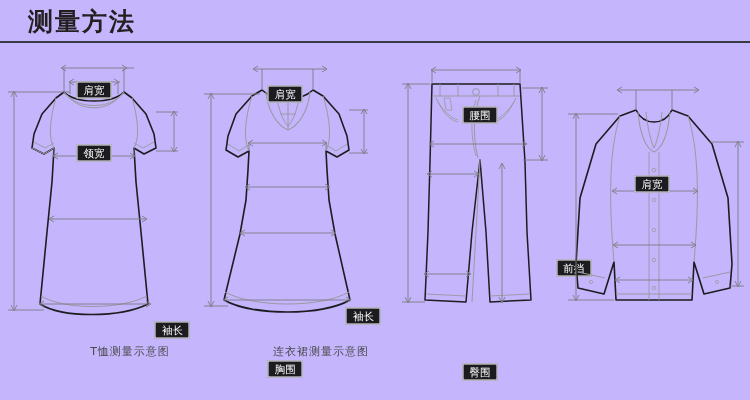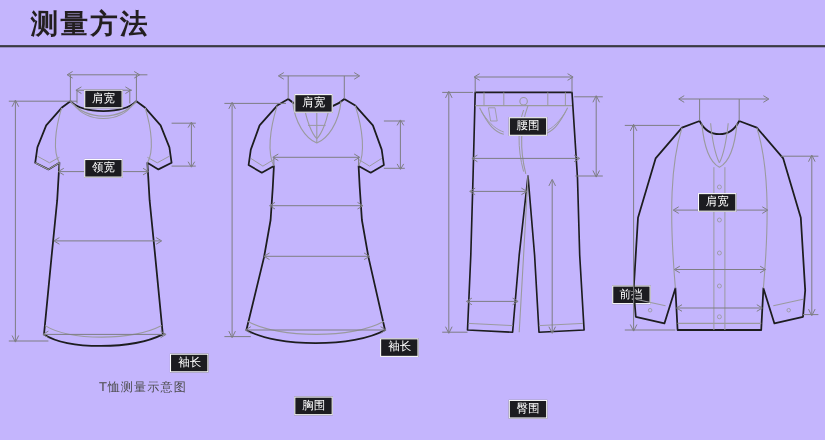--- a/index.html
+++ b/index.html
@@ -187,20 +187,21 @@
           <path d="M28 248 L154 248"></path>
           <path d="M32 245 L27 248 L32 251 M150 245 L155 248 L150 251"></path>
         </g>
       </svg>
     </div>
     <div class="labels">
         <div class="lbl" style="left: 48%; top: 12%;">肩宽</div>
         <div class="lbl" style="left: 90%; top: 76%;">袖长</div>
         <div class="lbl" style="left: 48%; top: 91%;">胸围</div>
       </div>
+    <div class="caption">连衣裙测量示意图</div>
   </div>
 
   <div class="panel" id="panel-pants">
     <div class="fig">
       <svg viewBox="0 0 176 298" preserveAspectRatio="none">
         <g fill="none" stroke="#1d1d1f" stroke-width="1.5" stroke-linejoin="round">
 
           <path d="M40 32 L128 32
                    L133 110 L135 180 L139 248
                    L98 250 L94 180 L88 108

